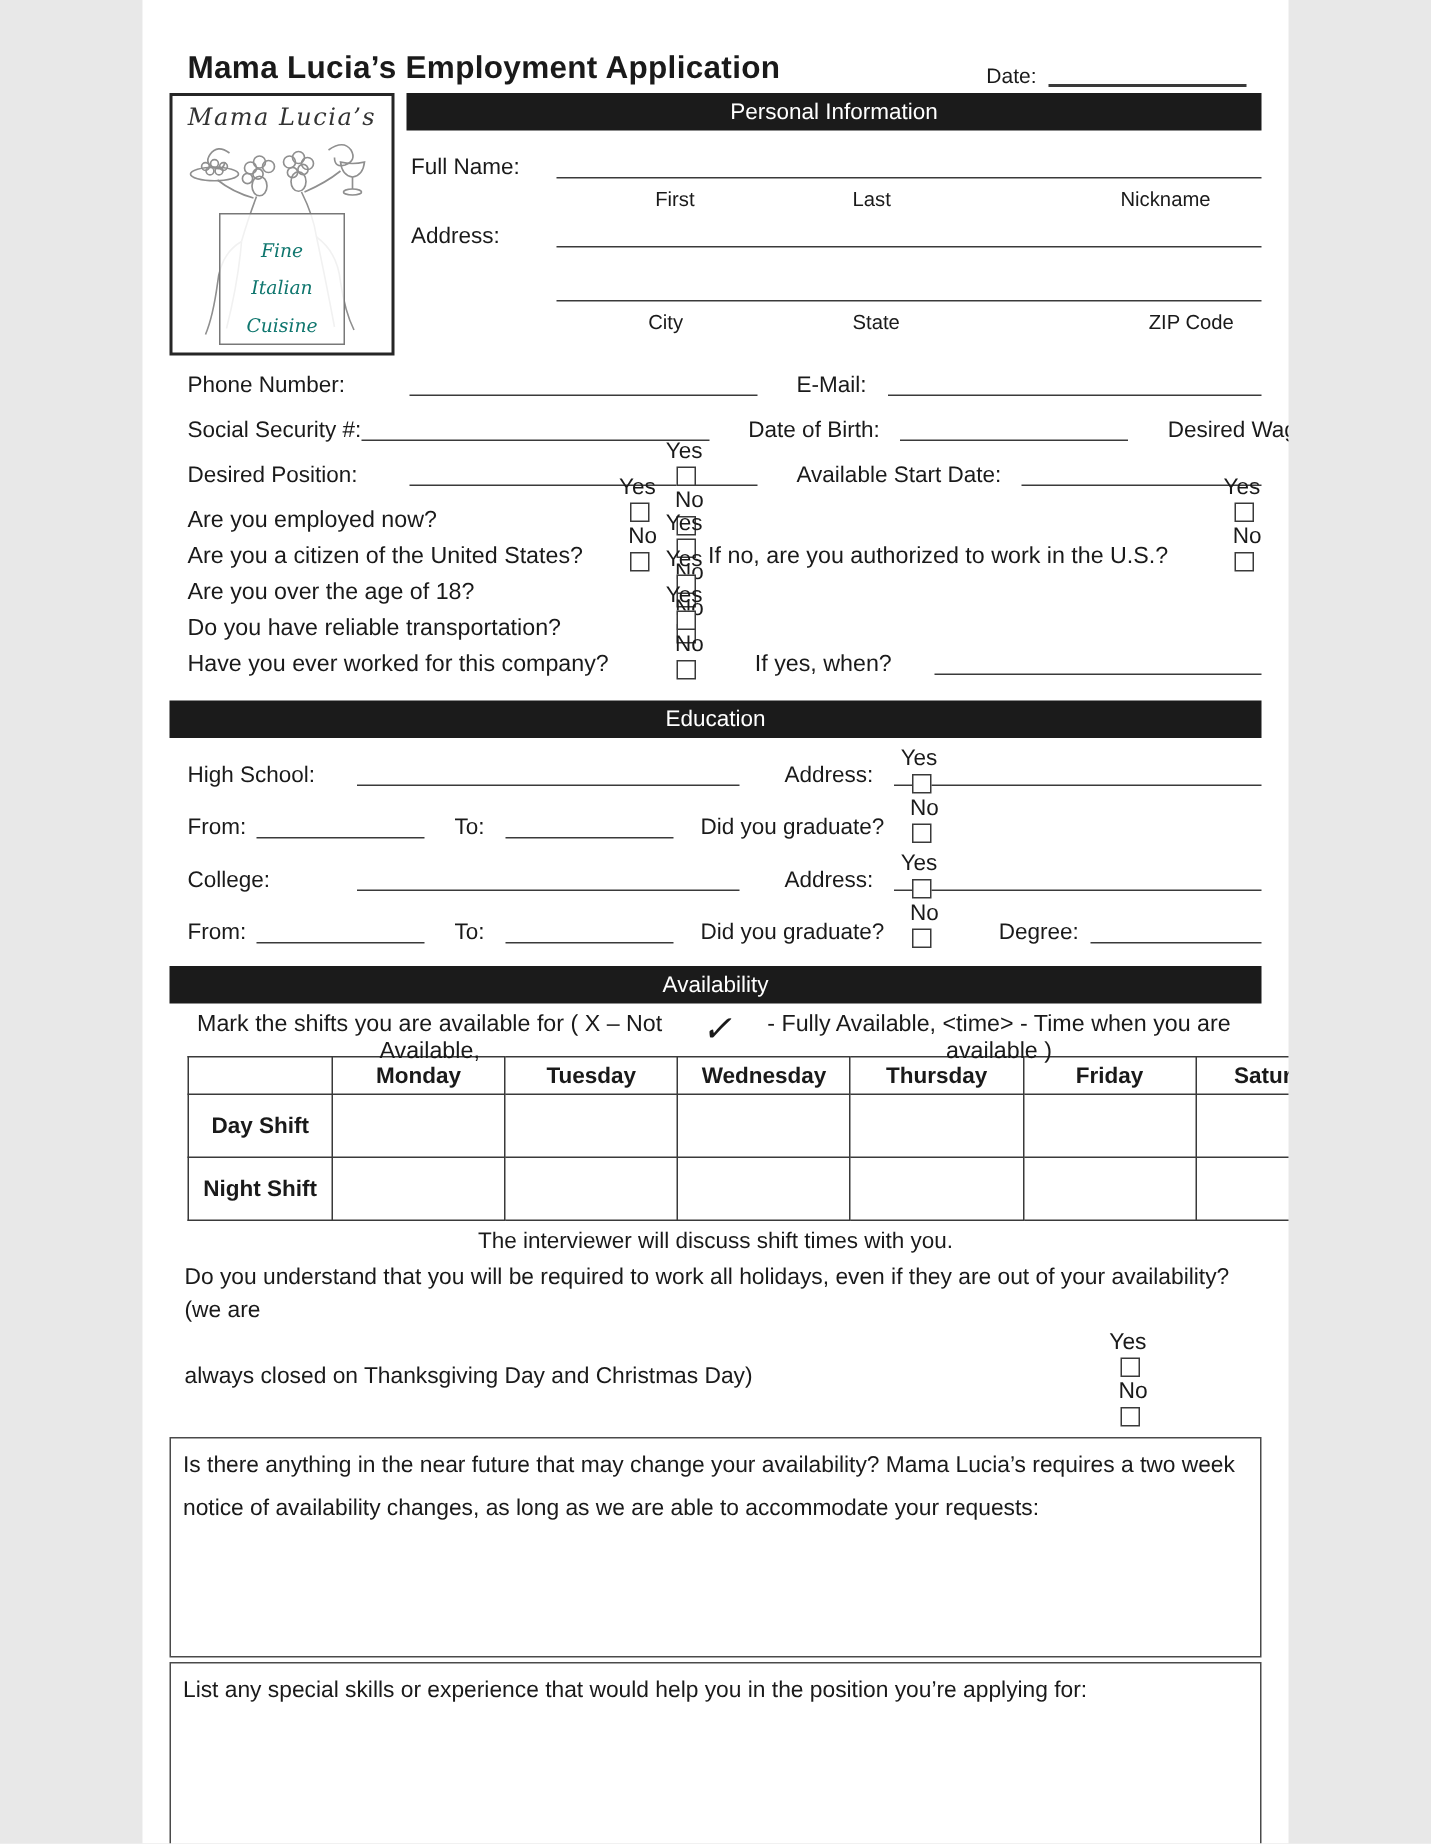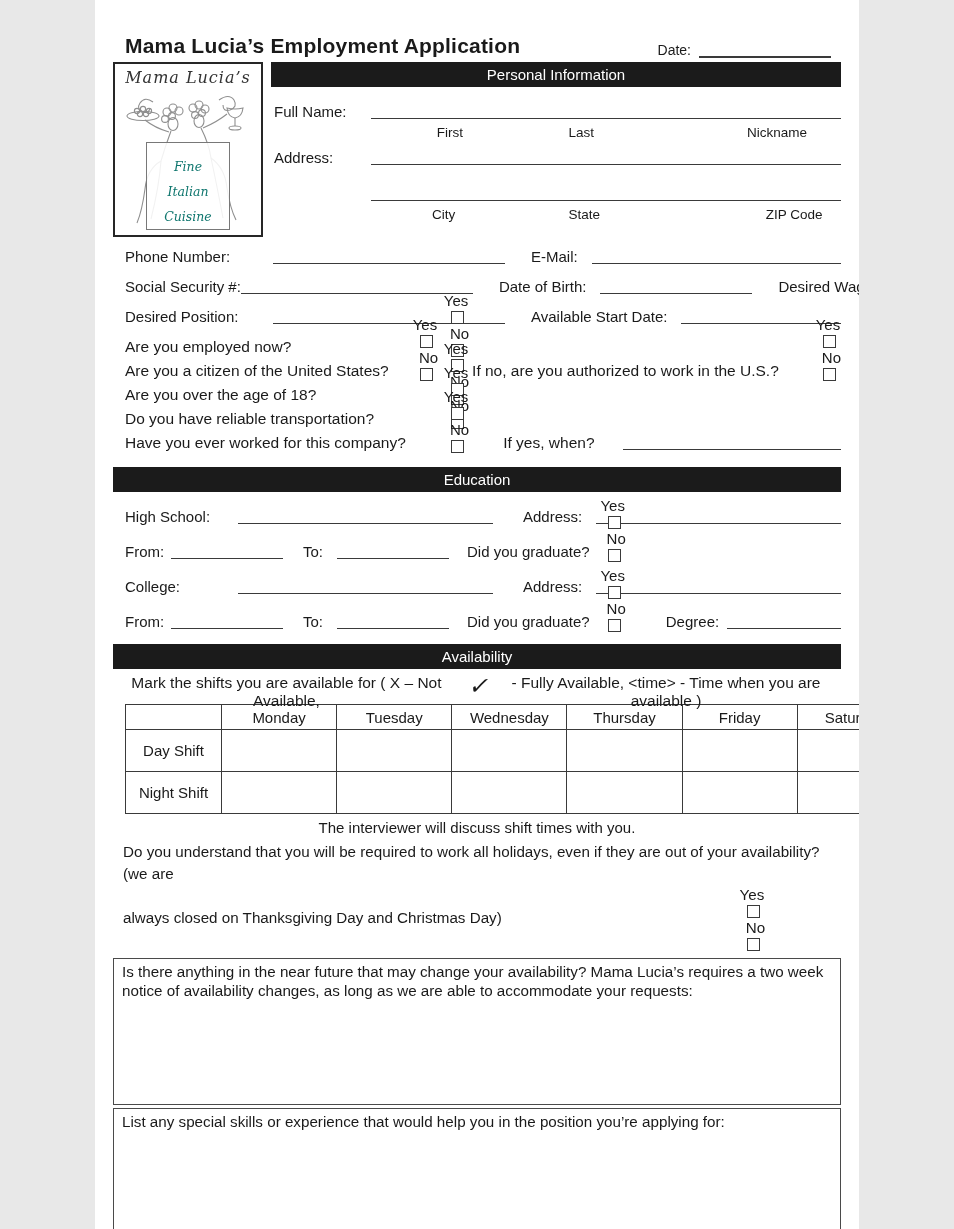--- a/index.html
+++ b/index.html
@@ -65,30 +65,30 @@
   .to-lab { margin-left:20px; width:26px; }
   .grad-lab { margin-left:18px; }
   .gyn { margin-left:10px; }
   .deg-lab { margin-left:40px; }
   .ebar { margin-top:14px; }
   
   .abar { margin-top:12px; }
   .avail-legend { text-align:center; margin-top:5px; font-size:15.5px; height:28px; display:flex; align-items:flex-start; justify-content:center; }
   .check { font-size:24px; font-style:italic; margin:0 3px 0 8px; position:relative; top:-2px; }
   .shift-table { border-collapse:collapse; width:903px; margin:2px 0 0 12px; table-layout:fixed; }
-  .shift-table th, .shift-table td { border:1.6px solid #3a3a3a; font-weight:normal; font-size:15px; }
+  .shift-table th, .shift-table td { border:1.6px solid #3a3a3a; font-weight:bold; font-size:15px; }
   .shift-table thead th { height:25px; }
   .shift-table tbody td { height:42px; }
   .shift-table .rowlab { text-align:center; }
   .note { text-align:center; margin-top:5px; font-size:15px; }
   .holiday { margin:5px 0 0 10px; font-size:15.2px; line-height:22px; }
   .holiday .l2 { display:flex; align-items:center; }
   .holiday .hyn { margin-left:237px; }
   
-  .bigbox { border:1.6px solid #4a4a4a; margin-top:7px; padding:3px 8px 0 8px; font-size:15.2px; line-height:19px; }
+  .bigbox { border:1.6px solid #4a4a4a; margin-top:7px; padding:3px 8px 0 8px; font-size:15.2px; line-height:29px; }
   .box1 { height:147px; }
   .box2 { height:146px; margin-top:3px; }
 </style>
 </head>
 <body>
 
 <div class="page">
 
   <div class="titlebar">
     <div class="title">Mama Lucia’s Employment Application</div>

